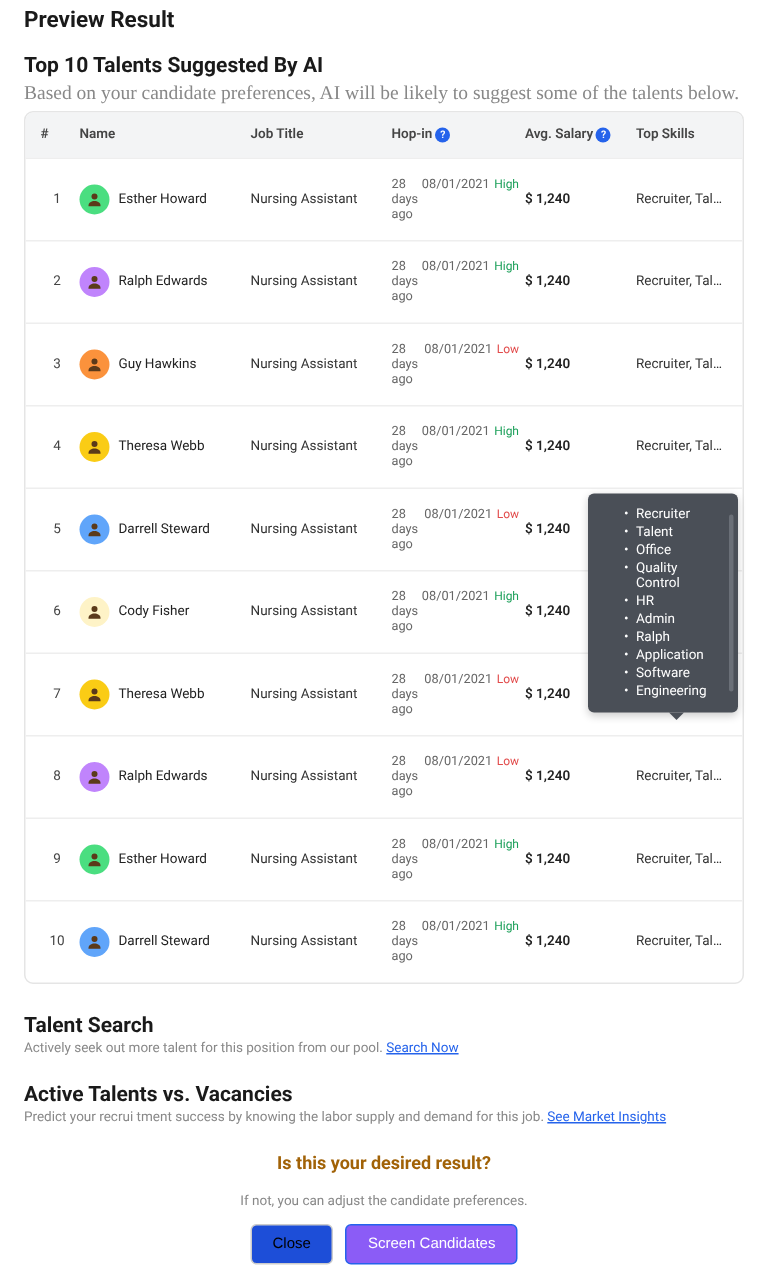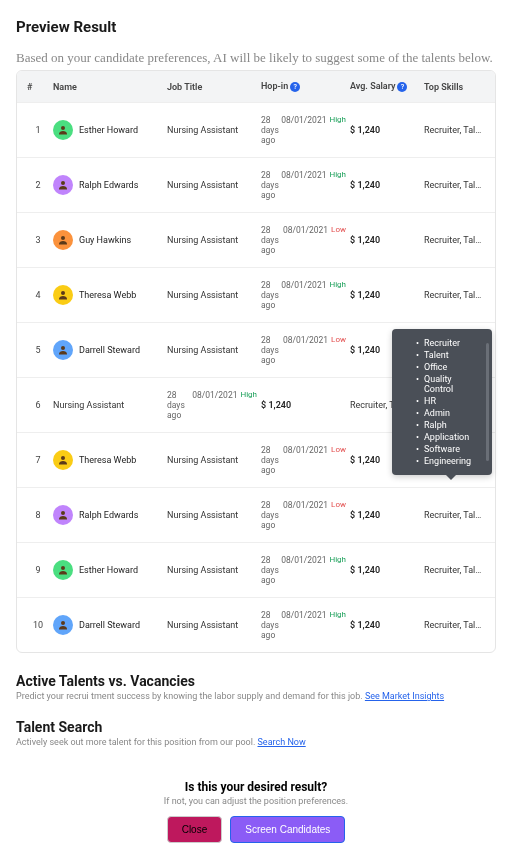--- a/index.html
+++ b/index.html
@@ -1,17 +1,17 @@
 <!DOCTYPE html>
 <html><head>
   <meta charset="utf-8">
   <style>
     * { margin: 0; padding: 0; box-sizing: border-box; }
     body { font-family: -apple-system, BlinkMacSystemFont, 'Segoe UI', Roboto, sans-serif; background: #fff; width: 512px; height: 855px; overflow: hidden; position: relative; }
-    .container { padding: 18px 16px; }
+    .container { padding: 4px 16px; }
     .page-title { font-size: 15px; font-weight: 700; color: #1a1a1a; margin-bottom: 14px; }
     .section-title { font-size: 14px; font-weight: 700; color: #1a1a1a; margin-bottom: 2px; }
     .section-sub { font-size: 13px; color: #888; margin-bottom: 4px; font-family: Liberation Serif, serif; }
     .table { border: 1px solid #e5e5e5; border-radius: 6px; overflow: hidden; margin-bottom: 20px; }
     .thead { display: grid; grid-template-columns: 22px 110px 90px 85px 70px 1fr; background: #f3f4f5; padding: 10px 10px; font-size: 9px; font-weight: 600; color: #444; align-items: center; gap: 4px;}
     .row { display: grid; grid-template-columns: 22px 110px 90px 85px 70px 1fr; padding: 12px 10px; font-size: 9px; color: #333; align-items: center; border-top: 1px solid #eee; gap: 4px;}
     .num { text-align: center; font-size: 9px; color: #444; }
     .name-cell { display: flex; align-items: center; gap: 6px; }
     .avatar { width: 20px; height: 20px; border-radius: 50%; display: inline-flex; align-items: center; justify-content: center; flex-shrink:0;}
     .avatar svg { width: 12px; height: 12px; }
@@ -28,32 +28,33 @@
     .tooltip { position: absolute; right: 20px; top: 329px; background: #4a4f57; color: #fff; border-radius: 4px; padding: 8px 10px 8px 22px; font-size: 9px; width: 100px; box-shadow: 0 2px 6px rgba(0,0,0,0.2); z-index:5;}
     .tooltip ul { list-style: none; padding-left: 10px;}
     .tooltip li { position: relative; padding: 1px 0; }
     .tooltip li::before { content: '•'; position: absolute; left: -8px; color:#fff;}
     .tooltip .scrollbar { position:absolute; right:3px; top:14px; bottom:14px; width:3px; background:#6a6f77; border-radius:2px;}
     .tooltip::after { content:''; position:absolute; bottom:-5px; right:36px; width:0; height:0; border-left:5px solid transparent; border-right:5px solid transparent; border-top:5px solid #4a4f57;}
     .link { color: #2563eb; font-size: 9px; text-decoration: underline; cursor:pointer;}
     .section-block { margin-bottom: 18px;}
     .inline-text { font-size: 9px; color: #888;}
     .footer { position: absolute; bottom: 12px; left: 0; right: 0; text-align: center; }
-    .footer-title { font-size: 12px; font-weight: 700; color: #000000; margin-bottom: 2px;}
+    .footer-title { font-size: 12px; font-weight: 700; color: #a16207; margin-bottom: 14px;}
     .footer-sub { font-size: 9px; color: #888; margin-bottom: 10px;}
     .btn-row { display: flex; gap: 8px; justify-content: center; }
-    .btn { padding: 7px 14px; font-size: 10px; border-radius: 4px; border: 1px solid #ccc; background:#be185d; cursor:pointer; font-weight:500;}
+    .btn { padding: 7px 14px; font-size: 10px; border-radius: 4px; border: 1px solid #ccc; background:#1d4ed8; cursor:pointer; font-weight:500;}
     .btn-primary { background: #8b5cf6; color: #fff; border-color:#2563eb;}
   </style>
 </head>
 <body>
 
 <div class="container">
   <div class="page-title">Preview Result</div>
 
+  <div class="section-title">Top 10 Talents Suggested By AI</div>
   <div class="section-sub">Based on your candidate preferences, AI will be likely to suggest some of the talents below.</div>
 
   <div class="table">
     <div class="thead">
       <div>#</div>
       <div>Name</div>
       <div>Job Title</div>
       <div><span>Hop-in</span><span class="info-icon">?</span></div>
       <div><span>Avg. Salary</span><span class="info-icon">?</span></div>
       <div>Top Skills</div>
@@ -149,20 +150,29 @@
     <div class="job-txt">Nursing Assistant</div>
     <div class="hopin">
       <span class="hopin-days">28 days ago</span>
       <span class="hopin-date">08/01/2021 <span class="tag-low">Low</span></span>
     </div>
     <div class="salary">$ 1,240</div>
     <div class="skills">Recruiter, Talent, Offi...</div>
   </div>
         <div class="row">
     <div class="num">6</div>
+    <div class="name-cell">
+      <span class="avatar" style="background:#fef3c7">
+              <svg viewBox="0 0 24 24" fill="#5b3a1a">
+                <circle cx="12" cy="8" r="4"></circle>
+                <path d="M4 20c0-4 4-6 8-6s8 2 8 6v1H4z"></path>
+              </svg>
+            </span>
+      <span class="name-txt">Cody Fisher</span>
+    </div>
     <div class="job-txt">Nursing Assistant</div>
     <div class="hopin">
       <span class="hopin-days">28 days ago</span>
       <span class="hopin-date">08/01/2021 <span class="tag-high">High</span></span>
     </div>
     <div class="salary">$ 1,240</div>
     <div class="skills">Recruiter, Talent, Offi...</div>
   </div>
         <div class="row">
     <div class="num">7</div>
@@ -234,33 +244,33 @@
     </div>
     <div class="job-txt">Nursing Assistant</div>
     <div class="hopin">
       <span class="hopin-days">28 days ago</span>
       <span class="hopin-date">08/01/2021 <span class="tag-high">High</span></span>
     </div>
     <div class="salary">$ 1,240</div>
     <div class="skills">Recruiter, Talent, Offi...</div>
   </div>
       </div>
+  </div>
+
+  <div class="section-block">
+    <div class="section-title">Talent Search</div>
+    <div class="inline-text">
+      <span>Actively seek out more talent for this position from our pool. </span><a class="link">Search Now</a>
+    </div>
   </div>
 
   <div class="section-block">
     <div class="section-title">Active Talents vs. Vacancies</div>
     <div class="inline-text">
       <span>Predict your recrui tment success by knowing the labor supply and demand for this job. </span><a class="link">See Market Insights</a>
-    </div>
-  </div>
-
-  <div class="section-block">
-    <div class="section-title">Talent Search</div>
-    <div class="inline-text">
-      <span>Actively seek out more talent for this position from our pool. </span><a class="link">Search Now</a>
     </div>
   </div>
 </div>
 
 <div class="tooltip">
   <ul id="tooltip-list">
       <li>Recruiter</li>
       <li>Talent</li>
       <li>Office</li>
       <li>Quality Control</li>
@@ -269,18 +279,18 @@
       <li>Ralph</li>
       <li>Application</li>
       <li>Software</li>
       <li>Engineering</li>
     </ul>
   <div class="scrollbar"></div>
 </div>
 
 <div class="footer">
   <div class="footer-title">Is this your desired result?</div>
-  <div class="footer-sub">If not, you can adjust the position preferences.</div>
+  <div class="footer-sub">If not, you can adjust the candidate preferences.</div>
   <div class="btn-row">
     <button class="btn">Close</button>
     <button class="btn btn-primary">Screen Candidates</button>
   </div>
 </div>
 
 </body></html>

